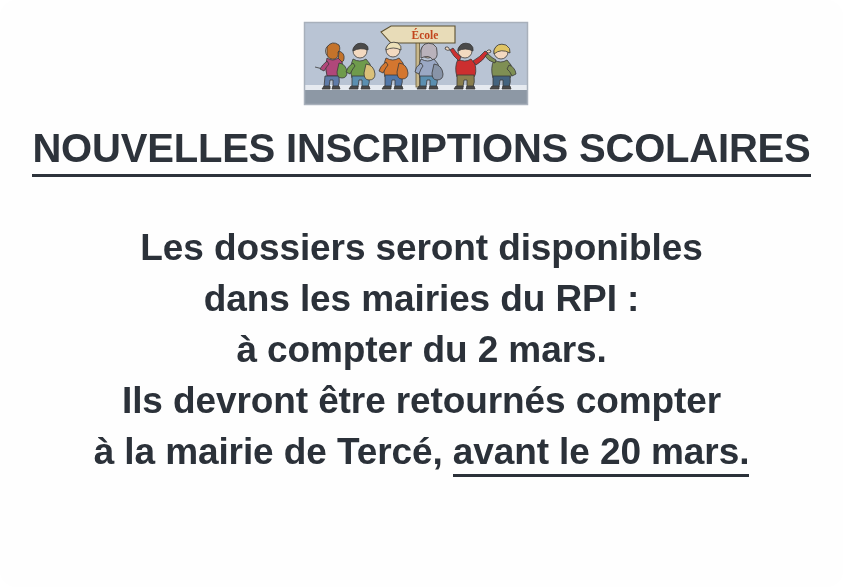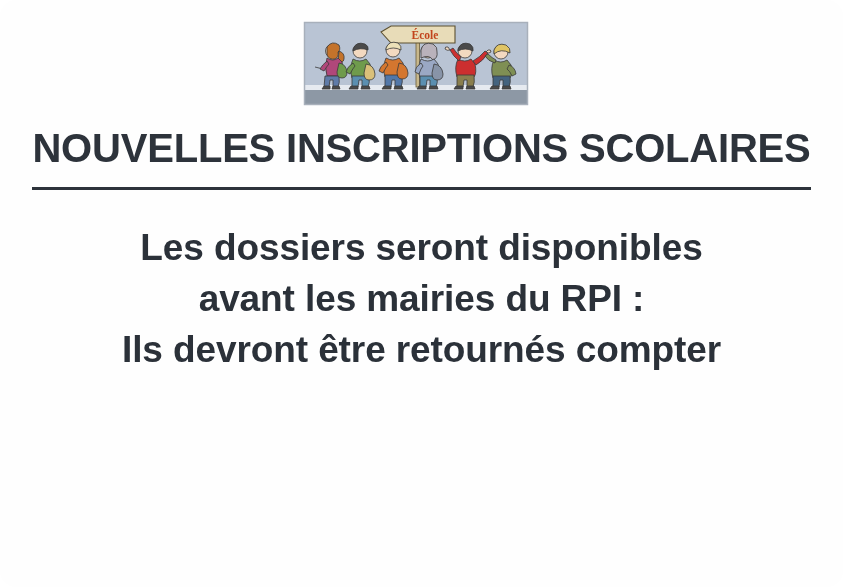--- a/index.html
+++ b/index.html
@@ -46,21 +46,21 @@
     width: 843px;
     text-align: center;
   }
   .title-text {
     display: inline-block;
     font-size: 40px;
     font-weight: bold;
     letter-spacing: -0.2px;
     line-height: 1.0;
     color: #2d333b;
-    padding-bottom: 19px;
+    padding-bottom: 6px;
     border-bottom: 3px solid #2d333b;
     white-space: nowrap;
   }
 
   
   .body-block {
     position: absolute;
     left: 0;
     top: 222px;
     width: 843px;
@@ -173,17 +173,19 @@
       </g>
     </svg>
   </div>
 
   <div class="title-block">
     <span class="title-text">NOUVELLES INSCRIPTIONS SCOLAIRES</span>
   </div>
 
   <div class="body-block">
     <div class="body-line">Les dossiers seront disponibles</div>
-    <div class="body-line">avant les mairies du RPI :</div>
+    <div class="body-line">dans les mairies du RPI :</div>
+    <div class="body-line">à compter du 2 mars.</div>
     <div class="body-line">Ils devront être retournés compter</div>
+    <div class="body-line"><span class="seg">à la mairie de Tercé, </span><span class="u-mark">avant le 20 mars.</span></div>
   </div>
 
 </div>
 
 </body></html>

